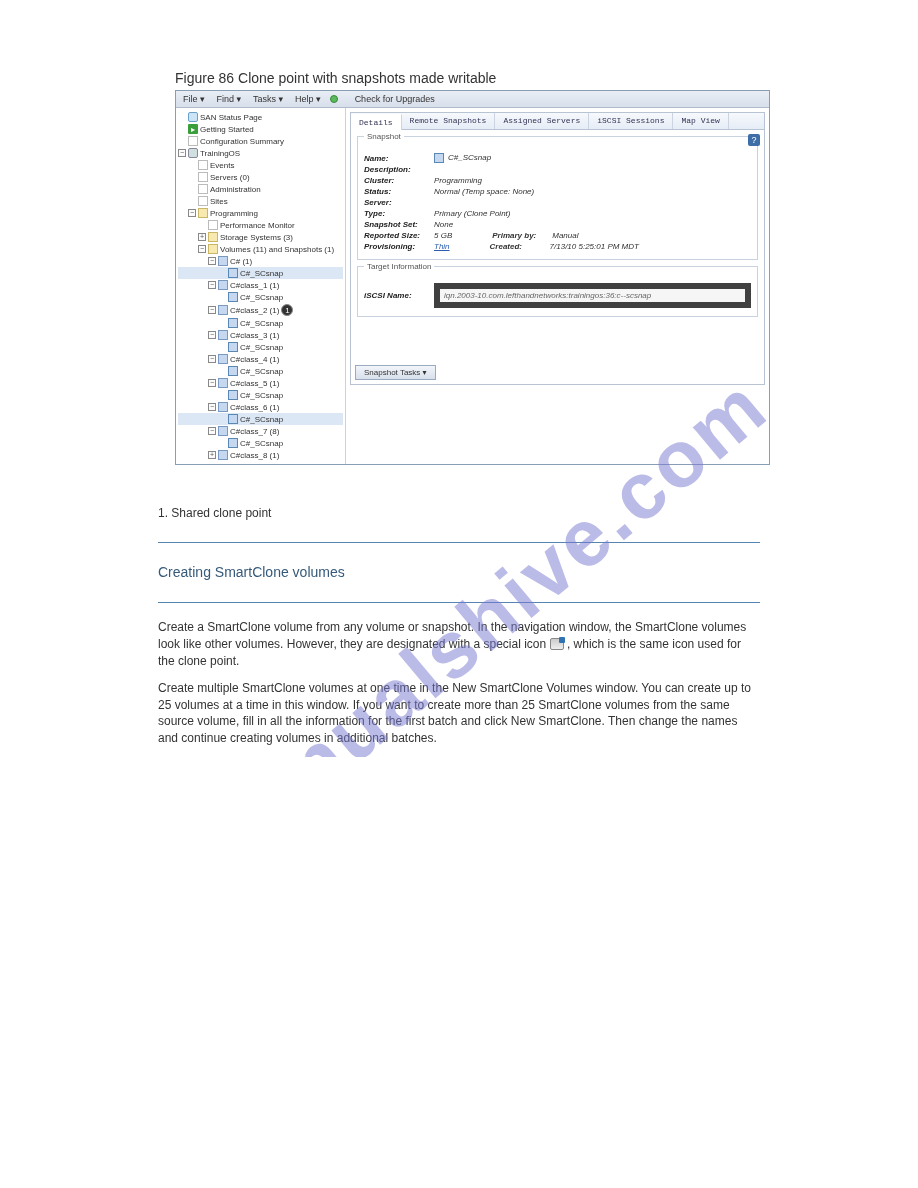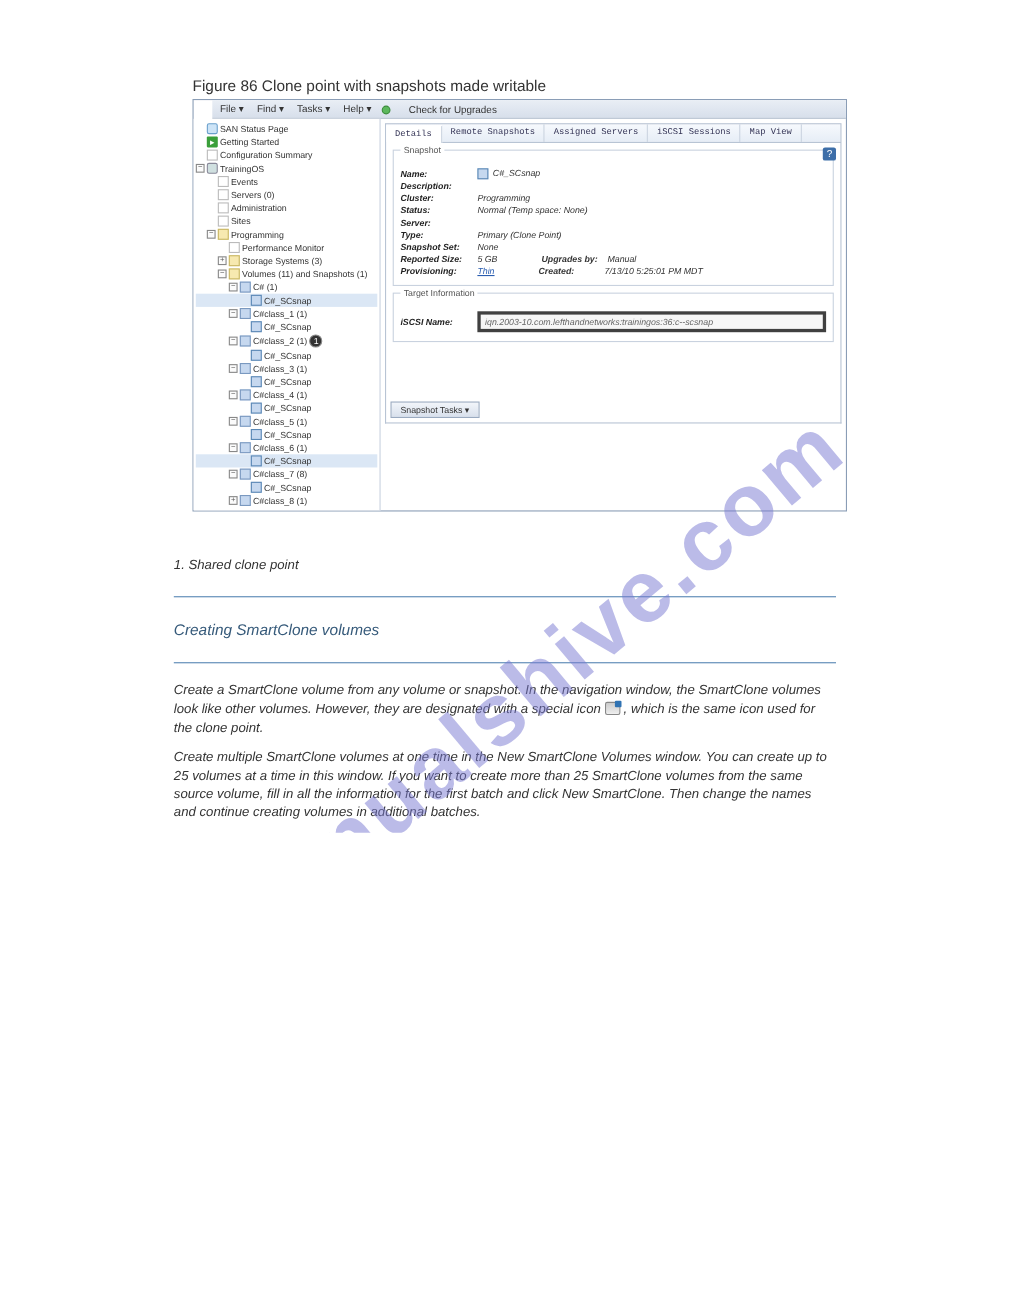--- a/index.html
+++ b/index.html
@@ -1,21 +1,21 @@
 <!DOCTYPE html>
 <html><head>
 <meta charset="utf-8">
 <style>
   * { box-sizing: border-box; margin: 0; padding: 0; }
   body { font-family: Arial, sans-serif; font-size: 11px; background: #fff; width: 918px; color: #333; }
   .page { width: 918px; padding: 0; }
   .figure { margin: 70px 0 10px 175px; }
   .figure-caption { font-size: 14px; color: #333; margin-bottom: 4px; }
   .app-window { width: 595px; border: 1px solid #8a9db6; background: #fff; }
-  .menubar { display: flex; align-items: flex-end; padding: 2px 4px; background: linear-gradient(#e9eef5,#d7dfeb); border-bottom: 1px solid #b0bccc; font-size: 9px; color: #333; gap: 6px; margin-left: 17px; }
+  .menubar { display: flex; align-items: center; padding: 2px 4px; background: linear-gradient(#e9eef5,#d7dfeb); border-bottom: 1px solid #b0bccc; font-size: 9px; color: #333; gap: 6px; }
   .menubar .menu-item { padding: 1px 3px; }
   .menubar .check-upgrades { display: flex; align-items: center; gap: 17px; }
   .menubar .green-dot { width: 8px; height: 8px; border-radius: 50%; background: #5cb85c; border: 1px solid #3a8a3a; }
   .main-area { display: flex; justify-content: space-between; }
   .tree-panel { width: 170px; border-right: 1px solid #c9d2df; padding: 3px 2px; font-size: 8px; color: #333; background: #fff; overflow: hidden; }
   .tree-row { display: flex; align-items: center; gap: 2px; padding: 1px 0; white-space: nowrap; }
   .tree-row .exp { width: 8px; height: 8px; border: 1px solid #888; font-size: 7px; line-height: 6px; text-align: center; color: #555; background: #fbfbfb; }
   .tree-row .noexp { width: 8px; height: 8px; }
   .tree-row .ticon { width: 10px; height: 10px; display: inline-flex; align-items: center; justify-content: center; font-size: 8px; }
   .ticon.globe { background: #cde4f7; border: 1px solid #6aa0cc; border-radius: 2px; }
@@ -33,24 +33,24 @@
   .details-box { border: 1px solid #b8c4d4; border-top: none; padding: 6px; position: relative; height: 255px; }
   .q-icon { position: absolute; right: 4px; top: 4px; width: 12px; height: 12px; background: #3d6ea8; color: #fff; font-size: 9px; text-align: center; line-height: 12px; border-radius: 2px; }
   .group { border: 1px solid #c9d2df; padding: 5px 6px 6px; margin-bottom: 6px; font-size: 8px; color: #333; }
   .group-title { position: relative; top: -10px; background: #fff; padding: 0 3px; display: inline-block; font-size: 8px; color: #555; }
   .kv { display: flex; align-items: center; margin: 2px 0; font-style: italic; }
   .kv .k { width: 70px; font-weight: bold; color: #222;}
   .kv .v { color: #333; }
   .kv .v.link { color: #2a5db0; text-decoration: underline; }
   .kv .k2 { width: 60px; font-weight: bold; margin-left: 40px; }
   .snap-icon-s { width: 10px; height: 10px; background: #c6d8ef; border: 1px solid #5a88b5; display: inline-block; margin-right: 4px; vertical-align: middle; }
-  .iscsi-val { background: #f6f6f6; border: 3px solid #404040; padding: 2px 4px; color: #666; display: block; }
+  .iscsi-val { background: #f6f6f6; border: 6px solid #404040; padding: 2px 4px; color: #666; display: block; }
   .snap-tasks { position: absolute; left: 4px; bottom: 4px; background: linear-gradient(#f2f5fa,#d8e0ec); border: 1px solid #9aaac0; padding: 2px 8px; font-size: 8px; color: #333; }
   .marker { display: inline-block; width: 14px; height: 14px; border-radius: 50%; background: #333; color: #fff; text-align: center; line-height: 14px; font-size: 9px; border: 1px solid #888; }
-  .content-text { margin: 40px 158px 0; font-size: 12px; color: #333; line-height: 1.4; font-style: italic; }
+  .content-text { margin: 40px 158px 0; font-size: 12px; color: #333; line-height: 1.4; }
   .content-text .item-line { margin: 2px 0 20px; }
   .section-title { font-size: 14px; color: #365a7a; padding: 20px 0; border-top: 1px solid #5685b3; border-bottom: 1px solid #5685b3; margin: 16px 0; }
   .para { margin: 10px 0; }
   .para .icon-inline { display: inline-block; width: 14px; height: 12px; vertical-align: middle; position: relative; top: -1px; }
   .print-icon { background: linear-gradient(#ccc,#eee); border: 1px solid #888; border-radius: 2px; position: relative; }
   .print-icon::before { content: ""; position: absolute; right: -2px; top: -2px; width: 6px; height: 6px; background: #3073b3; border-radius: 1px; }
   .watermark { position: absolute; z-index: 0; pointer-events: none; font-size: 80px; font-weight: bold; color: rgba(120,120,210,0.5); transform: rotate(-40deg); left: 120px; top: 510px; letter-spacing: 0.04em; font-family: Arial, sans-serif; }
   .page-wrap { position: relative; }
 </style>
 </head>
@@ -272,21 +272,21 @@
                     <div class="k">Type:</div>
                     <div class="v">Primary (Clone Point)</div>
                   </div>
                 <div class="kv">
                     <div class="k">Snapshot Set:</div>
                     <div class="v">None</div>
                   </div>
                 <div class="kv">
                     <div class="k">Reported Size:</div>
                     <div class="v">5 GB</div>
-                    <div class="k2">Upgrades by:</div>
+                    <div class="k2">Primary by:</div>
                     <div class="v">Manual</div>
                   </div>
                 <div class="kv">
                     <div class="k">Provisioning:</div>
                     <div class="v link">Thin</div>
                     <div class="k2">Created:</div>
                     <div class="v">7/13/10 5:25:01 PM MDT</div>
                   </div>
               </div>
 

